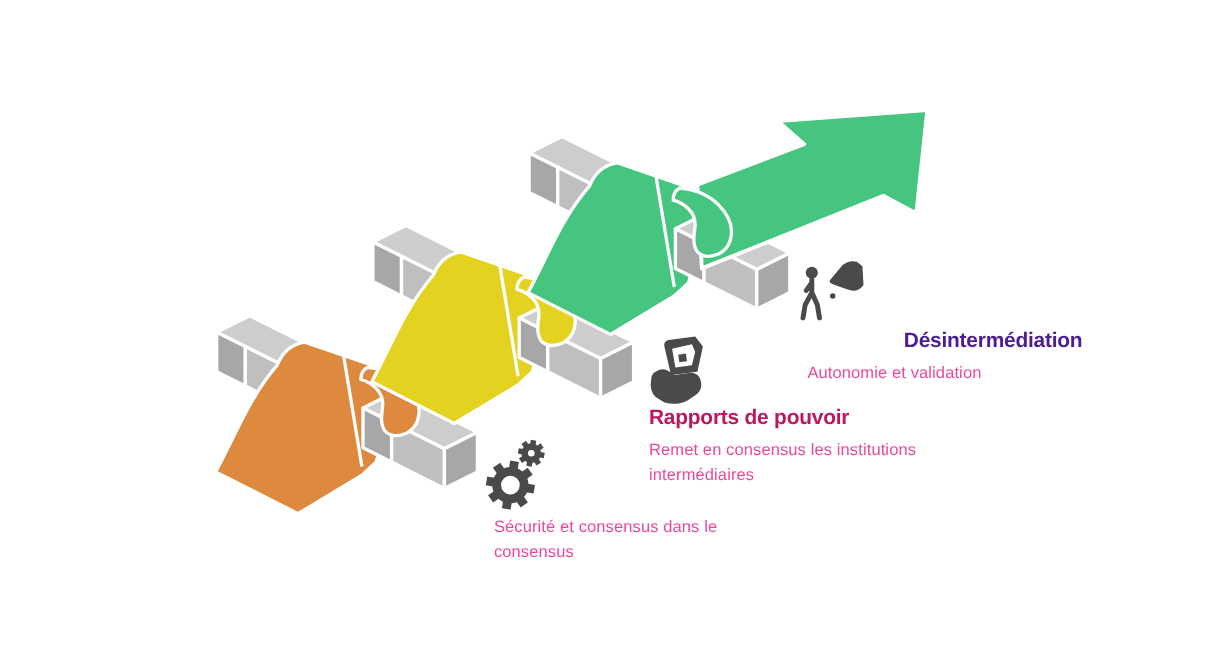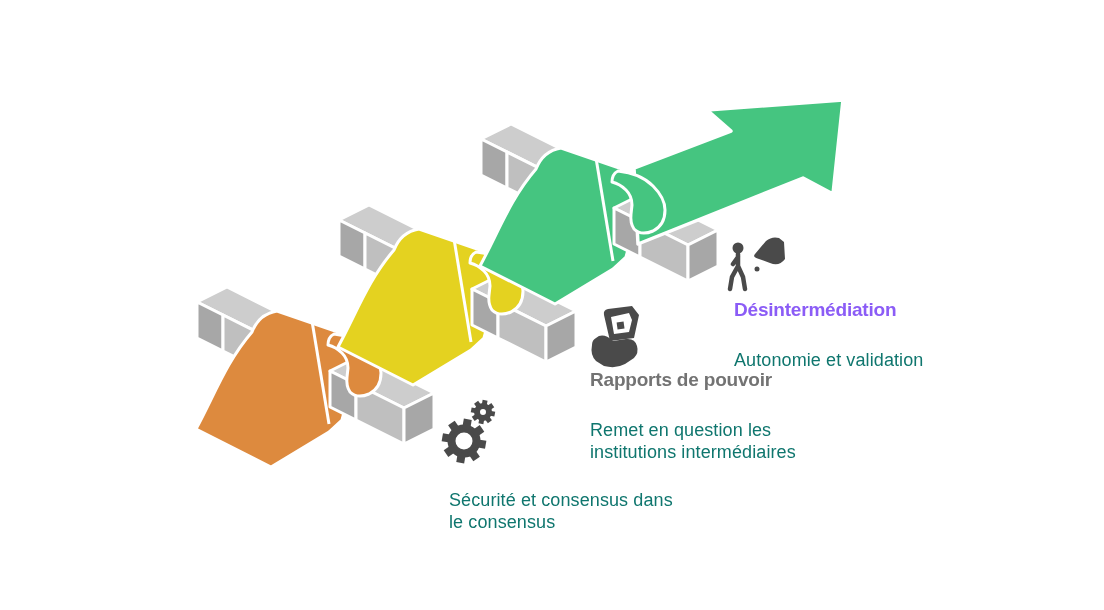--- a/index.html
+++ b/index.html
@@ -3,24 +3,24 @@
 <meta charset="utf-8">
 <style>
   html,body{margin:0;padding:0;background:#ffffff;}
   .stage{
     position:relative;width:1104px;height:610px;overflow:hidden;
     background:#ffffff;font-family:"Liberation Sans", sans-serif;
   }
   .stage svg{position:absolute;left:0;top:0;}
   .label-block{position:absolute;}
   .label-title{font-size:19px;font-weight:bold;letter-spacing:-0.2px;white-space:nowrap;}
-  .label-desc{font-size:18px;color:#0f766e;line-height:22px;letter-spacing:0.1px;margin-top:28px;}
+  .label-desc{font-size:15px;color:#ec4899;line-height:22px;letter-spacing:0.1px;margin-top:8px;}
   .t0{color:#E8892D;}
-  .t1{color:#737373;}
-  .t2{color:#8b5cf6;}
+  .t1{color:#be185d;}
+  .t2{color:#4c1d95;text-align:right;}
   .w0{width:225px;}
   .w1{width:250px;}
   .w2{width:250px;}
 </style>
 </head>
 <body>
 
 <div class="stage">
 
 <svg width="1104" height="610" viewBox="0 0 1104 610">
@@ -128,21 +128,21 @@
     <circle cx="757" cy="269" r="2.5" fill="#4A4A4A"></circle>
   </g>
 </svg>
 
 <div class="label-block" style="left:449px;top:461px;">
   <div class="label-desc w0">Sécurité et consensus dans le consensus</div>
 </div>
 
 <div class="label-block" style="left:590px;top:369px;">
   <div class="label-title t1">Rapports de pouvoir</div>
-  <div class="label-desc w1">Remet en question les institutions intermédiaires</div>
+  <div class="label-desc w1">Remet en consensus les institutions intermédiaires</div>
 </div>
 
 <div class="label-block" style="left:734px;top:299px;">
   <div class="label-title t2">Désintermédiation</div>
   <div class="label-desc w2">Autonomie et validation</div>
 </div>
 
 </div>
 
 </body></html>

